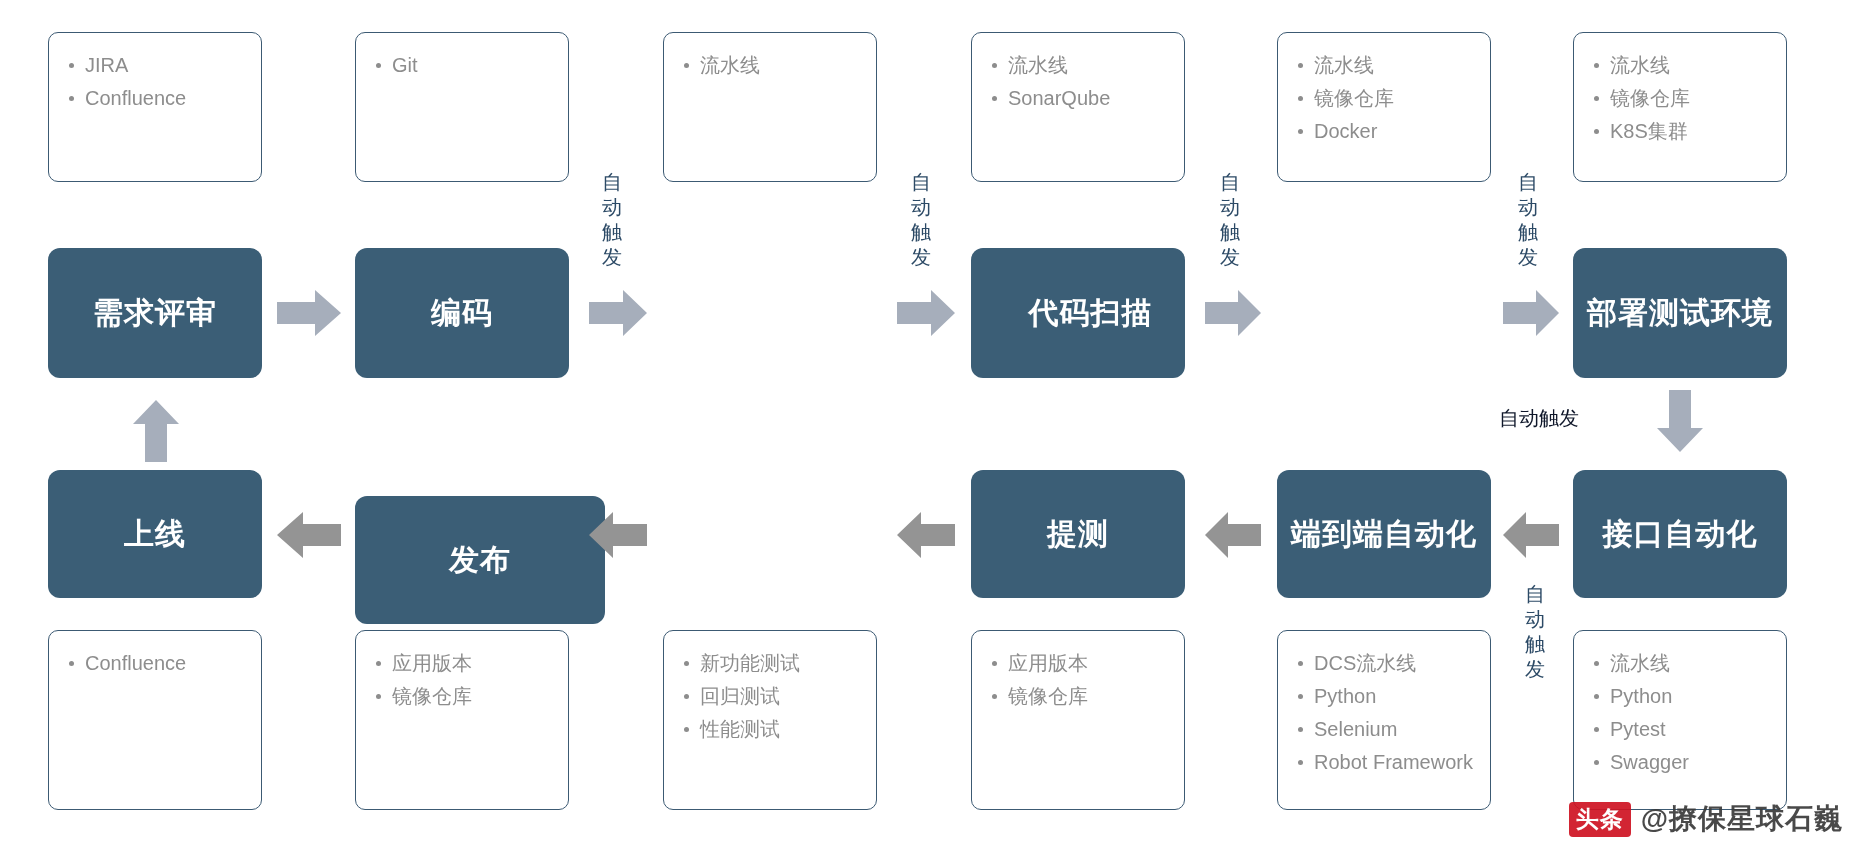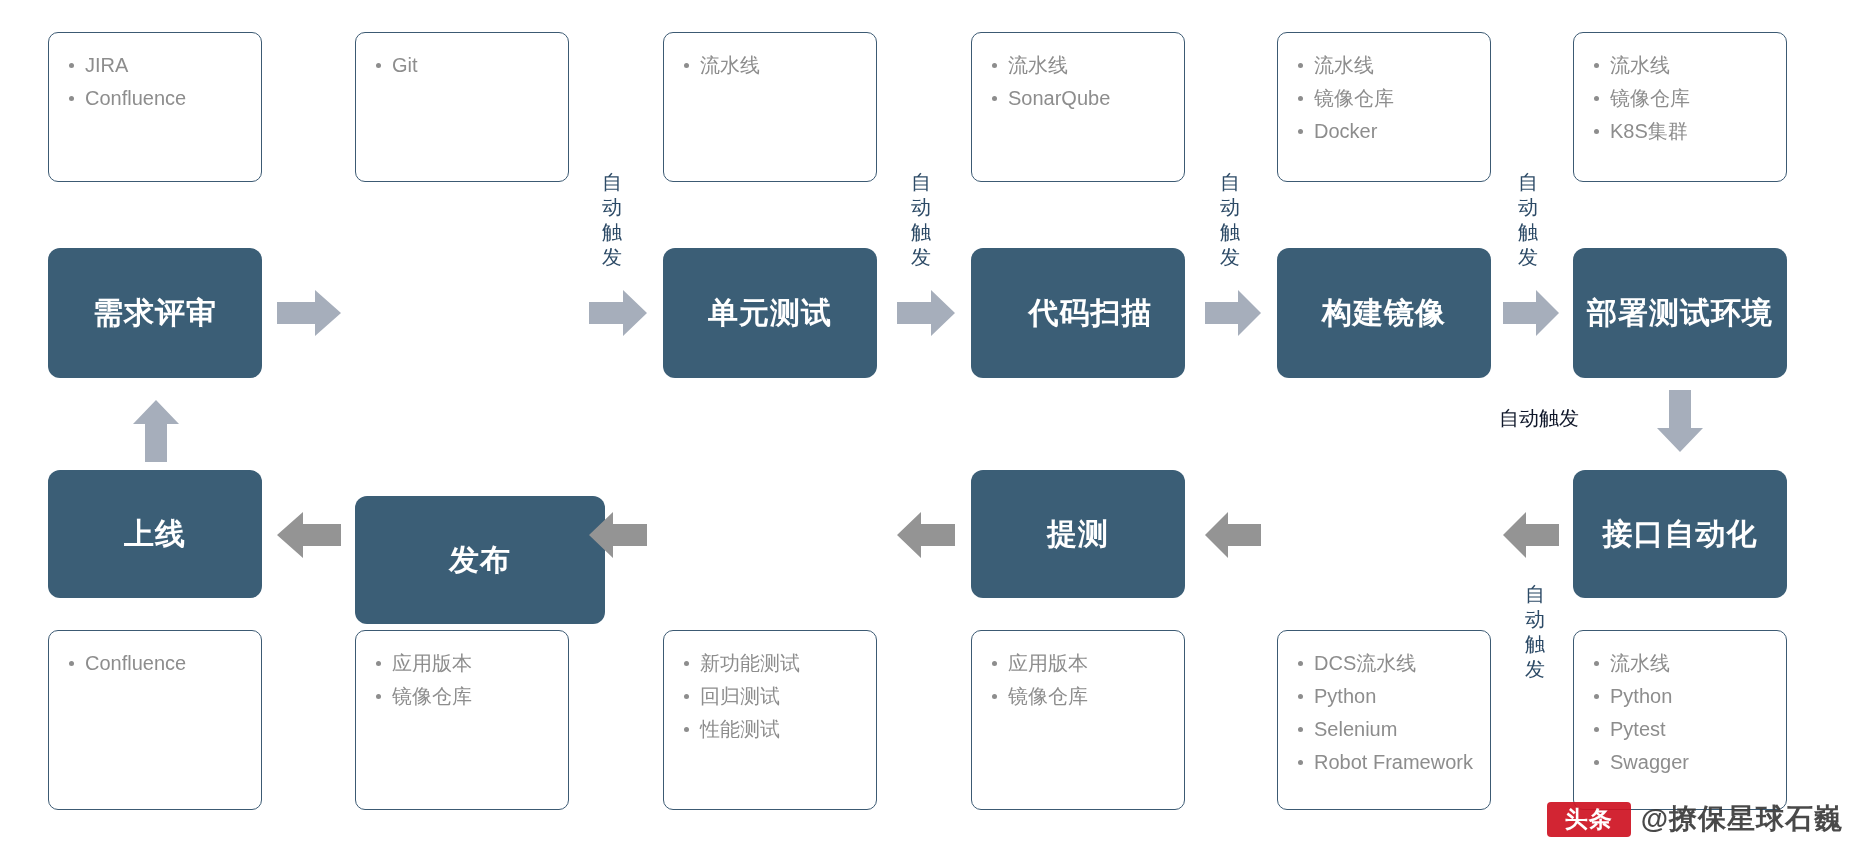--- a/index.html
+++ b/index.html
@@ -103,21 +103,21 @@
   }
   #watermark .tt-logo {
     display: flex;
     align-items: center;
     justify-content: center;
     background: #cf1322;
     color: #fff;
     font-size: 23px;
     font-weight: bold;
     border-radius: 4px;
-    padding: 2px 18px;
+    padding: 2px 7px;
     letter-spacing: 1px;
   }
   #watermark .tt-text {
     color: #3a3a3a;
     font-size: 28px;
     font-weight: bold;
     letter-spacing: 1px;
   }
 </style>
 </head>
@@ -161,23 +161,22 @@
 
   <div class="note" style="left:1573px; top:32px; width:214px; height:150px;">
     <ul>
       <li>流水线</li>
       <li>镜像仓库</li>
       <li>K8S集群</li>
     </ul>
   </div>
 
   <div class="stage rounded" style="left:48px; top:248px; width:214px; height:130px;">需求评审</div>
-  <div class="stage rounded" style="left:663px; top:248px; width:214px; height:130px;">单元测试</div>
+  <div class="stage rounded" style="left:355px; top:248px; width:214px; height:130px;">编码</div>
   <div class="stage rounded" style="left:971px; top:248px; width:214px; height:130px;padding-left:25px;">代码扫描</div>
-  <div class="stage rounded" style="left:1277px; top:248px; width:214px; height:130px;">构建镜像</div>
   <div class="stage rounded" style="left:1573px; top:248px; width:214px; height:130px;">部署测试环境</div>
 
   <div class="arrow" style="left:277px; top:290px;">
     <svg width="64" height="46" viewBox="0 0 64 46">
       <polygon points="0,12 38,12 38,0 64,23 38,46 38,34 0,34" fill="#a6aebb"></polygon>
     </svg>
   </div>
   <div class="arrow" style="left:589px; top:290px;">
     <svg width="58" height="46" viewBox="0 0 58 46">
       <polygon points="0,12 34,12 34,0 58,23 34,46 34,34 0,34" fill="#a6aebb"></polygon>
@@ -233,20 +232,21 @@
   <div class="arrow" style="left:1657px; top:390px;">
     <svg width="46" height="62" viewBox="0 0 46 62">
       <polygon points="12,0 34,0 34,38 46,38 23,62 0,38 12,38" fill="#a6aebb"></polygon>
     </svg>
   </div>
   <div class="hlabel" style="left:1499px; top:405px;">自动触发</div>
 
   <div class="stage rounded" style="left:48px; top:470px; width:214px; height:128px;">上线</div>
   <div class="stage rounded" style="left:355px; top:496px; width:250px; height:128px;">发布</div>
   <div class="stage rounded" style="left:971px; top:470px; width:214px; height:128px;">提测</div>
+  <div class="stage rounded" style="left:1277px; top:470px; width:214px; height:128px;">端到端自动化</div>
   <div class="stage rounded" style="left:1573px; top:470px; width:214px; height:128px;">接口自动化</div>
 
   <div class="arrow" style="left:277px; top:512px;">
     <svg width="64" height="46" viewBox="0 0 64 46">
       <polygon points="64,12 26,12 26,0 0,23 26,46 26,34 64,34" fill="#949494"></polygon>
     </svg>
   </div>
   <div class="arrow" style="left:589px; top:512px;">
     <svg width="58" height="46" viewBox="0 0 58 46">
       <polygon points="58,12 24,12 24,0 0,23 24,46 24,34 58,34" fill="#949494"></polygon>

